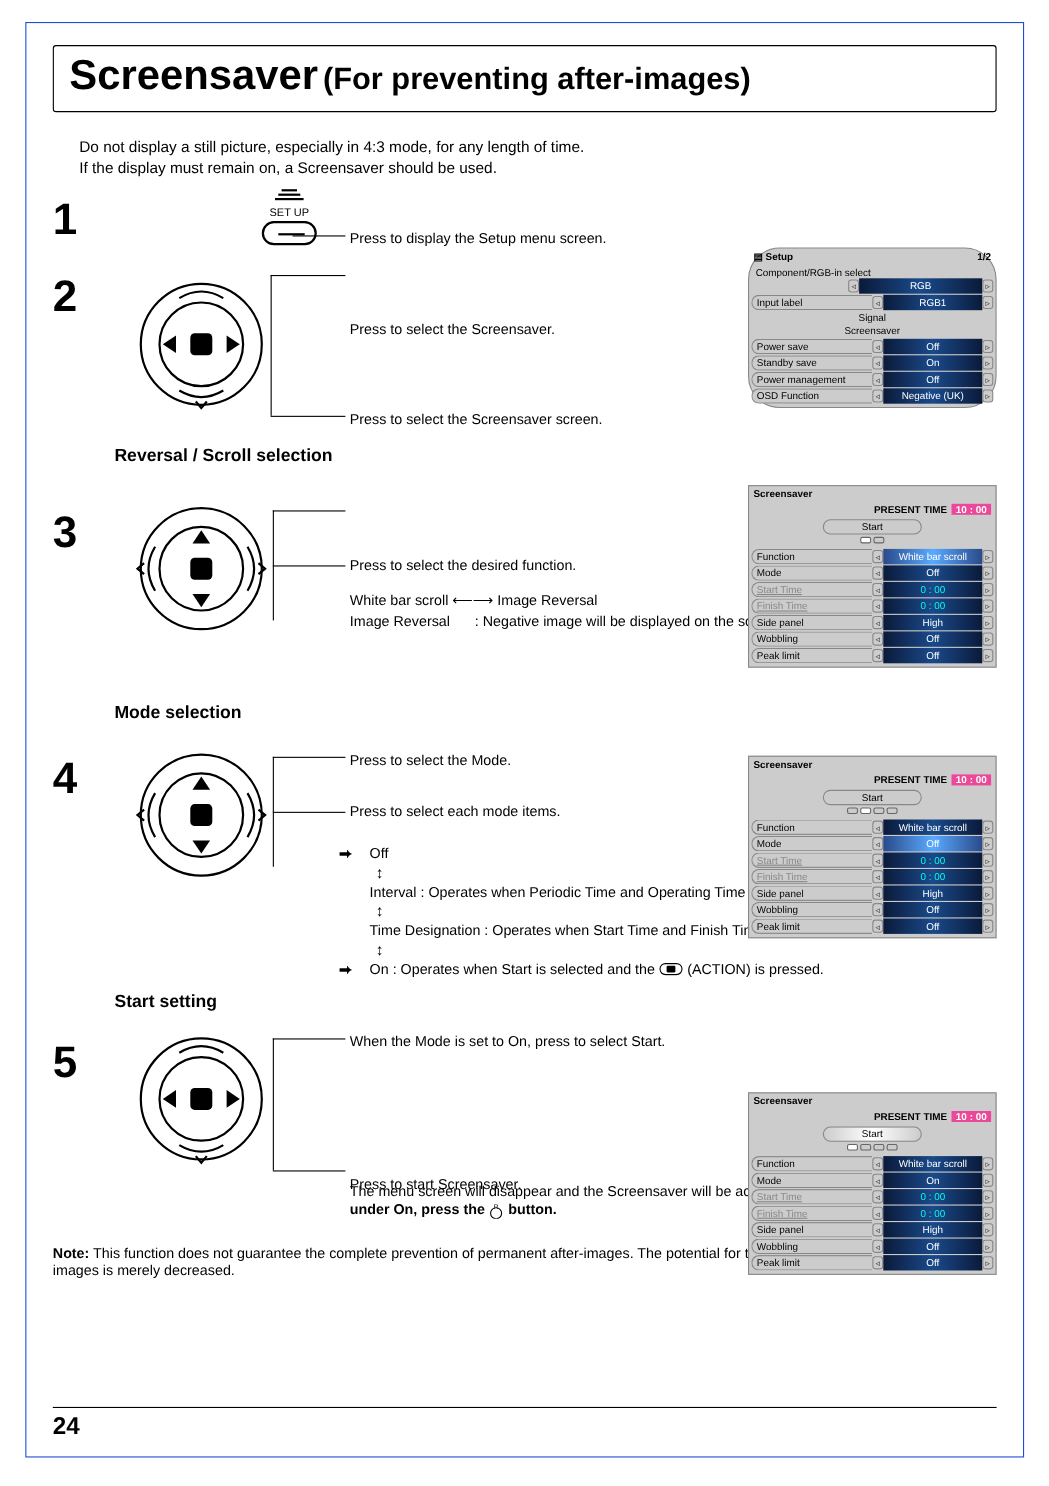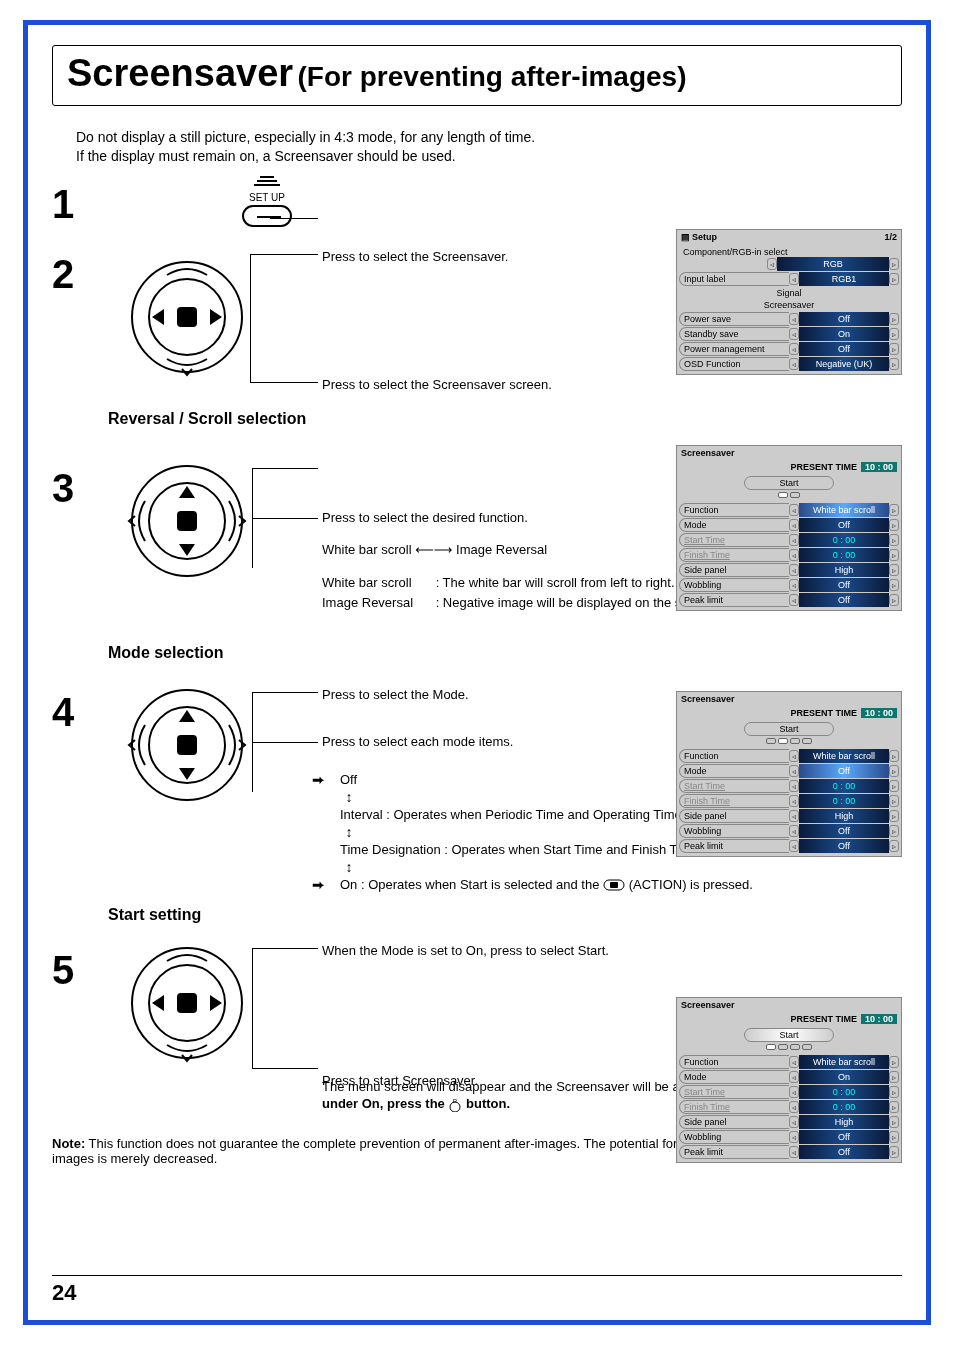--- a/index.html
+++ b/index.html
@@ -6,21 +6,21 @@
   body {
     font-family: Arial, Helvetica, sans-serif;
     background: #fff;
     margin: 0;
     width: 954px;
     height: 1351px;
     position: relative;
     color: #000;
   }
   .page {
-    border: 5px solid #1d4ed8;
+    border: 1px solid #1d4ed8;
     width: 908px;
     height: 1305px;
     margin: 20px auto;
     position: relative;
     padding: 20px 24px;
   }
   .title-wrap {
     border: 1px solid #000;
     border-radius: 3px;
     padding: 6px 14px 10px;
@@ -105,21 +105,21 @@
     font-size:9px;
   }
   .osd-val.disabled { color:#00ffea; }
   .osd-val.hl { background: linear-gradient(to right,#2a4a8a,#5aaaff,#2a4a8a); }
   .osd-centered { text-align:center; font-size:9px; padding:1px 0;}
   .startbtn {
     background:#ccc; border:1px solid #888; border-radius:8px;
     width:90px; text-align:center; margin:2px auto; height:14px; line-height:12px; font-size:9px;
   }
   .present { display:flex; justify-content:flex-end; gap:4px; padding:2px 4px; align-items:center;font-weight:bold;}
-  .present .tval { background:#0f766e; color:#fff; padding:0 4px; font-size:9px;}
+  .present .tval { background:#ec4899; color:#fff; padding:0 4px; font-size:9px;}
   .modebar { display:flex; justify-content:center; gap:2px; margin:1px 0 2px;}
   .modebar span{ width:10px; height:6px; border:1px solid #666; border-radius:2px;}
   .modebar span.active{ background:#fff;}
 
   
   .dblarrow { font-family: Arial; }
   .updown::before{content:"↕"; font-size:14px;}
   .note { font-size: 13px; margin-top: 14px; }
   .page-num {
     position: absolute; left: 24px; bottom: 14px;
@@ -158,20 +158,21 @@
         <div class="setup-lines">
             <span></span>
             <span></span>
             <span></span>
           </div>
         <div>SET UP</div>
         <div class="setup-btn"></div>
       </div>
     </div>
     <div class="leader" style="left:218px; top:36px; width:48px;"></div>
+    <div class="step-text" style="margin-left:270px; padding-top:30px;">Press to display the Setup menu screen.</div>
 
     <div class="step-num" style="top:70px;">2</div>
     <div class="remote-area" style="top:70px;">
       <svg class="remote" viewBox="0 0 130 130">
         <circle cx="65" cy="65" r="55" fill="none" stroke="#000" stroke-width="2"></circle>
         <circle cx="65" cy="65" r="38" fill="none" stroke="#000" stroke-width="2"></circle>
         <rect x="55" y="55" width="20" height="20" rx="4" fill="#000"></rect>
         <path d="M30 65 l12 -8 v16 z" fill="#000"></path>
         <path d="M100 65 l-12 -8 v16 z" fill="#000"></path>
         <path d="M45 23 q20 -12 40 0" fill="none" stroke="#000" stroke-width="2"></path>
@@ -179,21 +180,21 @@
         <path d="M60 117 l5 6 l5 -6" fill="none" stroke="#000" stroke-width="2"></path>
       </svg>
     </div>
     <div class="leader" style="left:198px; top:72px; width:68px;"></div>
     <div class="step-text" style="margin-left:270px; padding-top:66px;">Press to select the Screensaver.</div>
     <div class="leader" style="left:198px; top:200px; width:68px;"></div>
     <div class="leader-v" style="left:198px; top:72px; height:128px;"></div>
     <div class="step-text" style="margin-left:270px; position:absolute; top:194px;">Press to select the Screensaver screen.</div>
   </div>
 
-  <div class="osd" style="top:204px;">
+  <div class="osd" style="top:204px;border-radius:29px;">
     <div class="osd-title">
       <span>▤ <span>Setup</span></span>
       <span>1/2</span>
     </div>
     <div class="osd-body" id="osd-setup-body">
         <div class="osd-row" style="flex-wrap: wrap; height: auto;">
           <div style="width: 100%; padding-left: 4px;">Component/RGB-in  select</div>
           <div class="osd-valwrap" style="width: 60%; margin-left: 40%;">
             <span class="tri">◃</span>
             <span class="osd-val">RGB</span>
@@ -264,24 +265,20 @@
     <div class="leader" style="left:200px; top:32px; width:66px;"></div>
     <div class="leader-v" style="left:200px; top:32px; height:100px;"></div>
     <div class="leader" style="left:200px; top:82px; width:66px;"></div>
     <div class="step-text" style="margin-left:270px; padding-top:26px;text-align:right;">Press to select the Function.</div>
     <div class="step-text" style="margin-left:270px; padding-top:30px;">Press to select the desired function.</div>
     <div class="step-text" style="margin-left:270px; padding-top:14px;">
       <span>White bar scroll</span>
       <span class="dblarrow"> ⟵⟶ </span>
       <span>Image Reversal</span>
     </div>
-    <div class="step-text" style="margin-left:270px; padding-top:16px;">
-      <span style="display:inline-block; width:110px;">White bar scroll</span>
-      <span>: The white bar will scroll from left to right.</span>
-    </div>
     <div class="step-text" style="margin-left:270px; padding-top:2px;">
       <span style="display:inline-block; width:110px;">Image Reversal</span>
       <span>: Negative image will be displayed on the screen.</span>
     </div>
   </div>
 
   <div class="osd osd-ss" style="top:420px;">
     <div class="osd-title">
         <span>Screensaver</span>
       </div>

